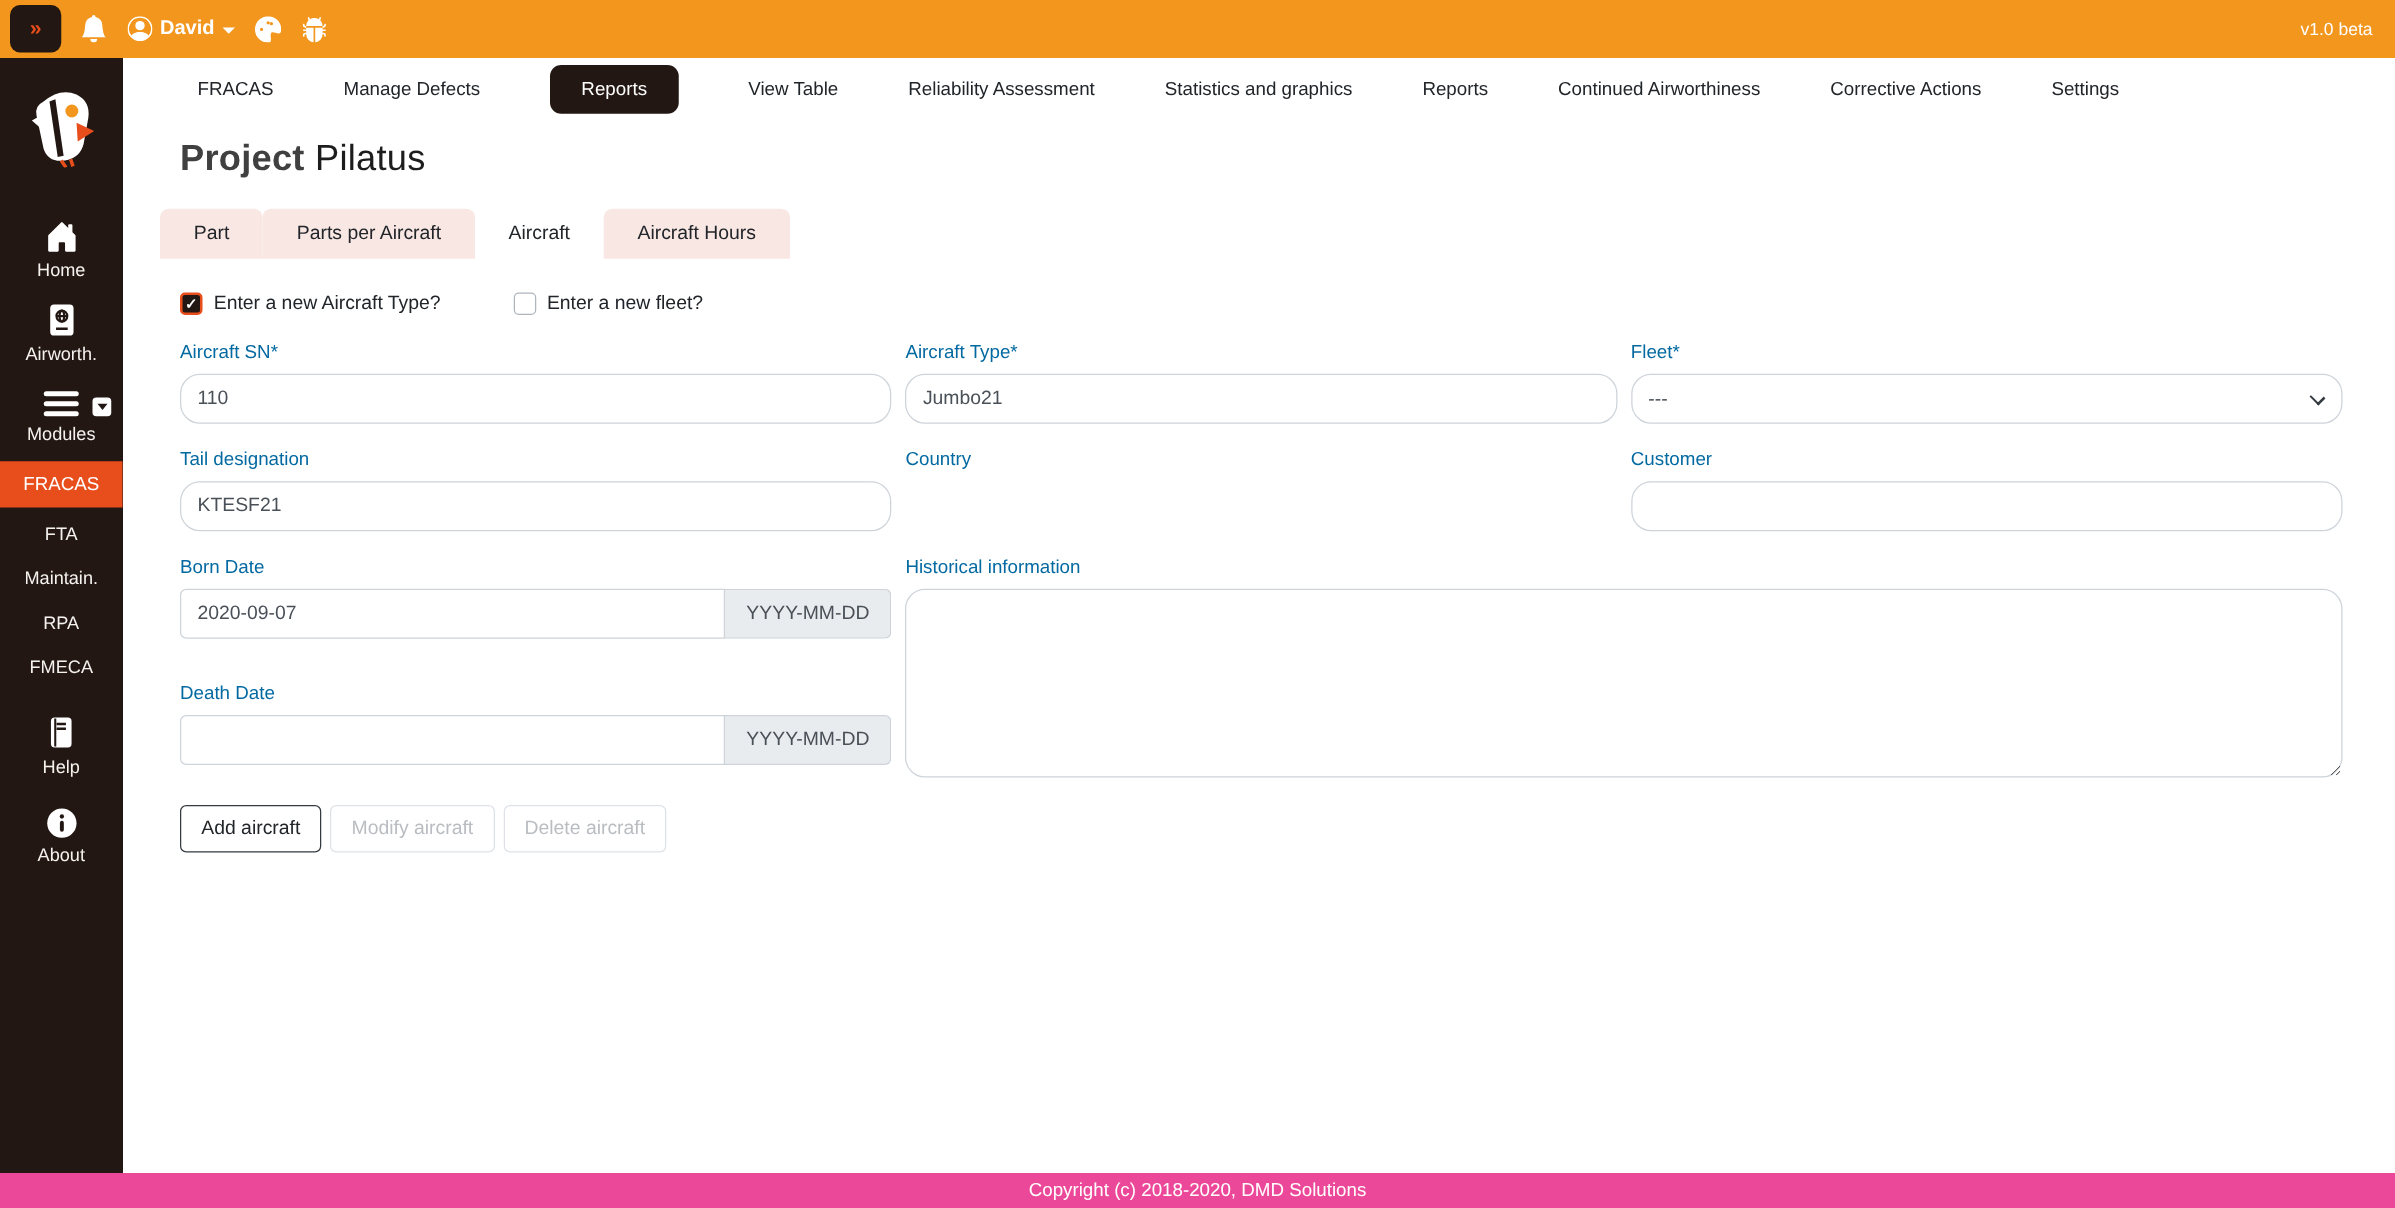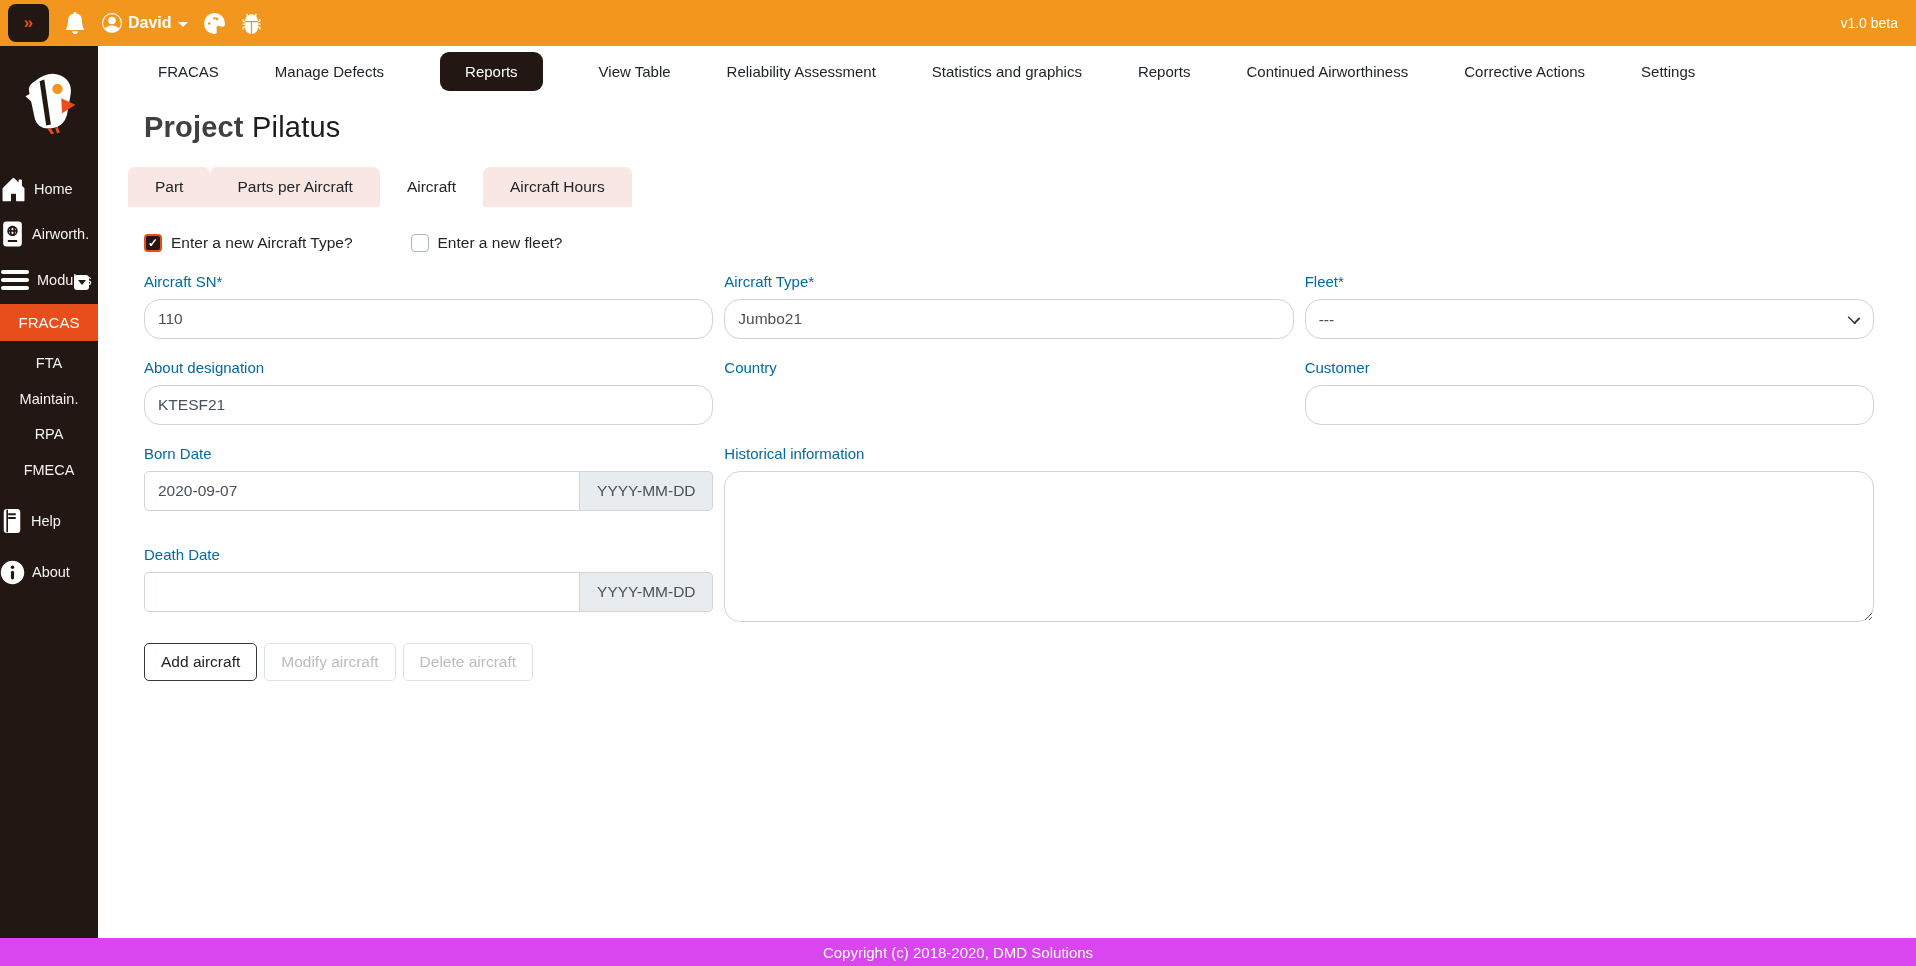--- a/index.html
+++ b/index.html
@@ -16,39 +16,39 @@
   .tb-user { display:flex; align-items:center; gap:6px; margin-right:16px; cursor:pointer;
     color:#fff; font-size:16px; font-weight:600; }
   .caret-down { width:0; height:0; border-left:5px solid transparent; border-right:5px solid transparent;
     border-top:5px solid #fff; margin-top:2px; }
   .tb-version { margin-left:auto; margin-right:18px; color:#fff; font-size:14px; }
 
   
   .sidebar { position:fixed; top:46px; left:0; width:98px; bottom:28px; background:#221712;
     display:flex; flex-direction:column; align-items:center; color:#f5f2f0; z-index:20; }
   .logo { margin-top:24px; }
-  .side-item { display:flex; flex-direction:row; align-items:center; gap:7px;
+  .side-item { display:flex; flex-direction:column; align-items:center; gap:7px;
     font-size:14.5px; cursor:pointer; width:100%; }
   .side-item .lbl { line-height:1; }
   .si-home { margin-top:42px; }
   .si-air  { margin-top:17px; }
   .si-mod  { margin-top:21px; position:relative;text-align:right; }
   .mod-caret-box { position:absolute; right:9px; top:6px; width:15px; height:15px; background:#fff;
     border-radius:3px; display:flex; align-items:center; justify-content:center; }
   .mod-caret-box i { width:0; height:0; border-left:4px solid transparent; border-right:4px solid transparent;
     border-top:5px solid #221712; }
   .side-text { font-size:15px; text-align:center; width:100%; padding:11px 0; cursor:pointer; line-height:1; }
   .st-fracas { margin-top:13px; background:#E84D1C; color:#fff; }
   .st-plain { padding:0; margin-top:21px; font-size:14.5px; }
   .st-fta { margin-top:15px; }
   .si-help { margin-top:30px; }
   .si-about { margin-top:25px; }
 
   
-  .footer { position:fixed; left:0; bottom:0; width:1916px; height:28px; background:#d946ef;
+  .footer { position:fixed; left:0; bottom:0; width:1916px; height:28px; background:#ec4899;
     color:#fff; font-size:15px; display:flex; align-items:center; justify-content:center; z-index:40; }
 
   
   .main { position:absolute; left:98px; top:46px; width:1818px; bottom:28px; background:#fff; }
   .navbar { height:50px; display:flex; align-items:center; padding-left:60px; gap:56px; }
   .nav-item { font-size:15px; color:#212529; cursor:pointer; white-space:nowrap; }
   .nav-item.active { background:#221712; color:#fff; padding:11px 25px; border-radius:9px; }
 
   .content { padding:0 42px 0 46px; }
   .page-title { margin-top:15px; font-size:29px; letter-spacing:.2px; }
@@ -254,21 +254,21 @@
       <div class="field f-fleet">
         <label>Fleet*</label>
         <div class="select-wrap">
           <select class="ctl">
             <option>---</option>
           </select>
         </div>
       </div>
 
       <div class="field f-tail">
-        <label>About designation</label>
+        <label>Tail designation</label>
         <input class="ctl" type="text" value="KTESF21" style="">
       </div>
       <div class="field f-country">
         <label>Country</label>
       </div>
       <div class="field f-customer">
         <label>Customer</label>
         <input class="ctl" type="text" value="" style="">
       </div>
 

